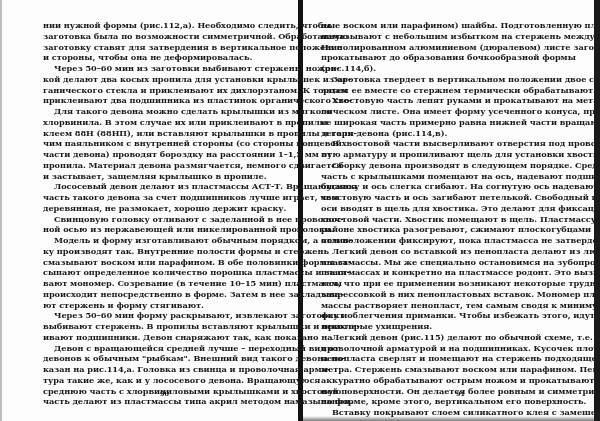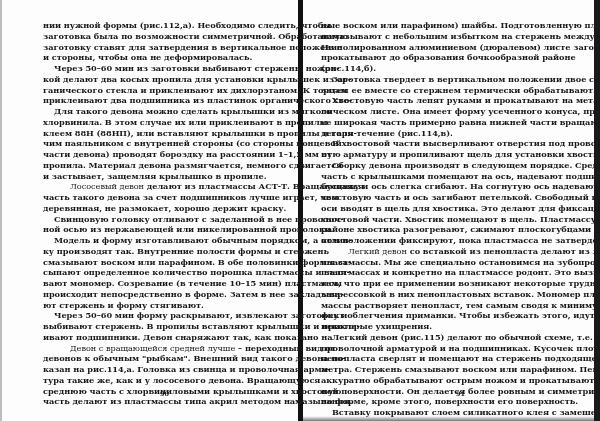--- a/index.html
+++ b/index.html
@@ -24,21 +24,21 @@
     font-weight: bold;
   }
   .line.last { text-align-last: left; }
   .line.indent { padding-left: 11px; }
   .pagenum {
     position: absolute; top: 390px; font-size: 6.5px; width: 20px; text-align: right;
     font-weight: bold;
   }
   .pagenum.left { left: 149px; }
   .pagenum.right { left: 445px; }
-  .lead { font-weight: 400; margin-left: 16px; }
+  .lead { font-weight: 700; }
 </style>
 </head>
 <body>
 
 <div class="spread">
   <div class="left-edge"></div>
   <div class="gutter"></div>
   <div class="right-edge"></div>
   <div class="bottom-shadow"></div>
 
@@ -79,28 +79,28 @@
       <span class="line">тура такие же, как и у лососевого девона. Вращающуюся</span>
       <span class="line">среднюю часть с хлорвиниловыми крылышками и хвостовую</span>
       <span class="line">часть делают из пластмассы типа акрил методом намазывания.</span>
     </div>
   <div class="pagenum left">90</div>
 
   <div class="page right" id="right-page">
       <span class="line">ные воском или парафином) шайбы. Подготовленную пластмассу</span>
       <span class="line">намазывают с небольшим избытком на стержень между шайбами.</span>
       <span class="line">На полированном алюминиевом (дюралевом) листе заготовку</span>
-      <span class="line">прокатывают до образования бочкообразной районе</span>
+      <span class="line">прокатывают до образования бочкообразной формы</span>
       <span class="line last">(рис.114,б).</span>
       <span class="line indent">Заготовка твердеет в вертикальном положении двое суток,</span>
       <span class="line last">затем ее вместе со стержнем термически обрабатывают.</span>
       <span class="line indent">Хвостовую часть лепят руками и прокатывают на метал-</span>
       <span class="line">лическом листе. Она имеет форму усеченного конуса, причем</span>
       <span class="line">ее широкая часть примерно равна нижней части вращающейся</span>
-      <span class="line last">детали течение (рис.114,в).</span>
+      <span class="line last">детали девона (рис.114,в).</span>
       <span class="line indent">В хвостовой части высверливают отверстия под проволоч-</span>
       <span class="line last">ную арматуру и пропиливают щель для установки хвостика.</span>
       <span class="line indent">Сборку девона производят в следующем порядке. Среднюю</span>
       <span class="line">часть с крылышками помещают на ось, надевают подшипник-</span>
       <span class="line">бусинку и ось слегка сгибают. На согнутую ось надевают</span>
       <span class="line">хвостовую часть и ось загибают петелькой. Свободный конец</span>
       <span class="line">оси вводят в щель для хвостика. Это делают для фиксации</span>
       <span class="line">хвостовой части. Хвостик помещают в щель. Пластмассу в</span>
       <span class="line">районе хвостика разогревают, сжимают плоскогубцами и в та-</span>
       <span class="line">ком положении фиксируют, пока пластмасса не затвердеет.</span>
@@ -111,17 +111,17 @@
       <span class="line">запрессовкой в них пенопластовых вставок. Мономер пласт-</span>
       <span class="line">массы растворяет пенопласт, тем самым сводя к минимуму эф-</span>
       <span class="line">фект облегчения приманки. Чтобы избежать этого, идут на</span>
       <span class="line last">некоторые ухищрения.</span>
       <span class="line indent">Легкий девон (рис.115) делают по обычной схеме, т.е. с</span>
       <span class="line">проволочной арматурой и на подшипниках. Кусочек плотного</span>
       <span class="line">пенопласта сверлят и помещают на стержень подходящего диа-</span>
       <span class="line">метра. Стержень смазывают воском или парафином. Пенопласт</span>
       <span class="line">аккуратно обрабатывают острым ножом и прокатывают на ров-</span>
       <span class="line">ной поверхности. Он делается более ровным и симметричным</span>
-      <span class="line last">по форме, кроме этого, поверхности его поверхность.</span>
+      <span class="line last">по форме, кроме этого, вертикальном его поверхность.</span>
       <span class="line indent">Вставку покрывают слоем силикатного клея с замешенной в</span>
     </div>
   <div class="pagenum right">91</div>
 </div>
 
 </body></html>

